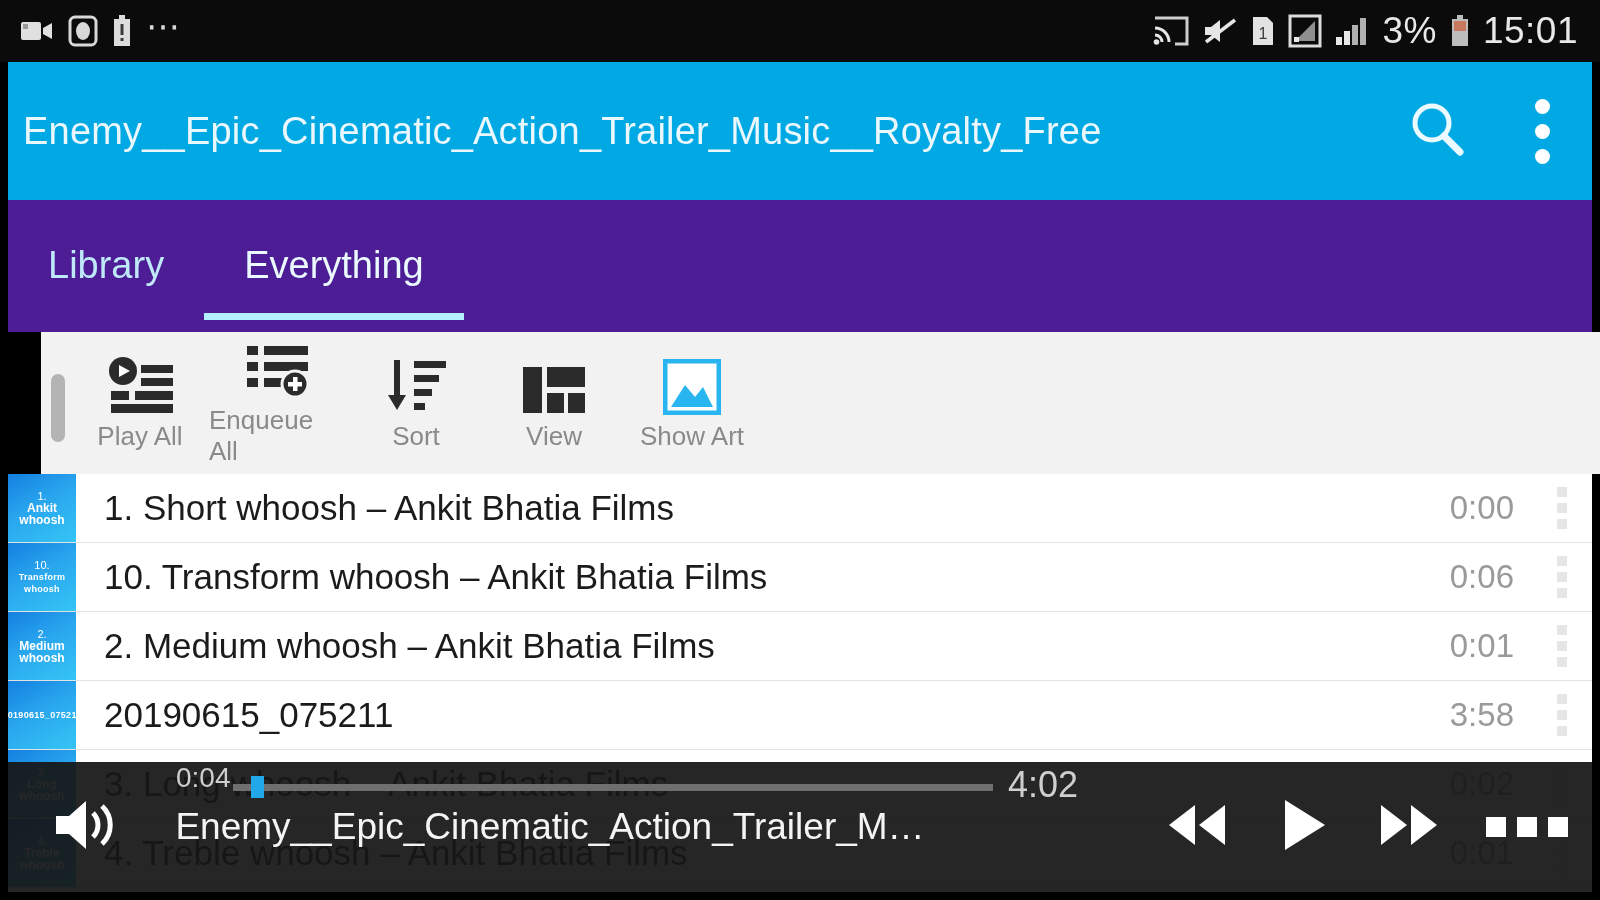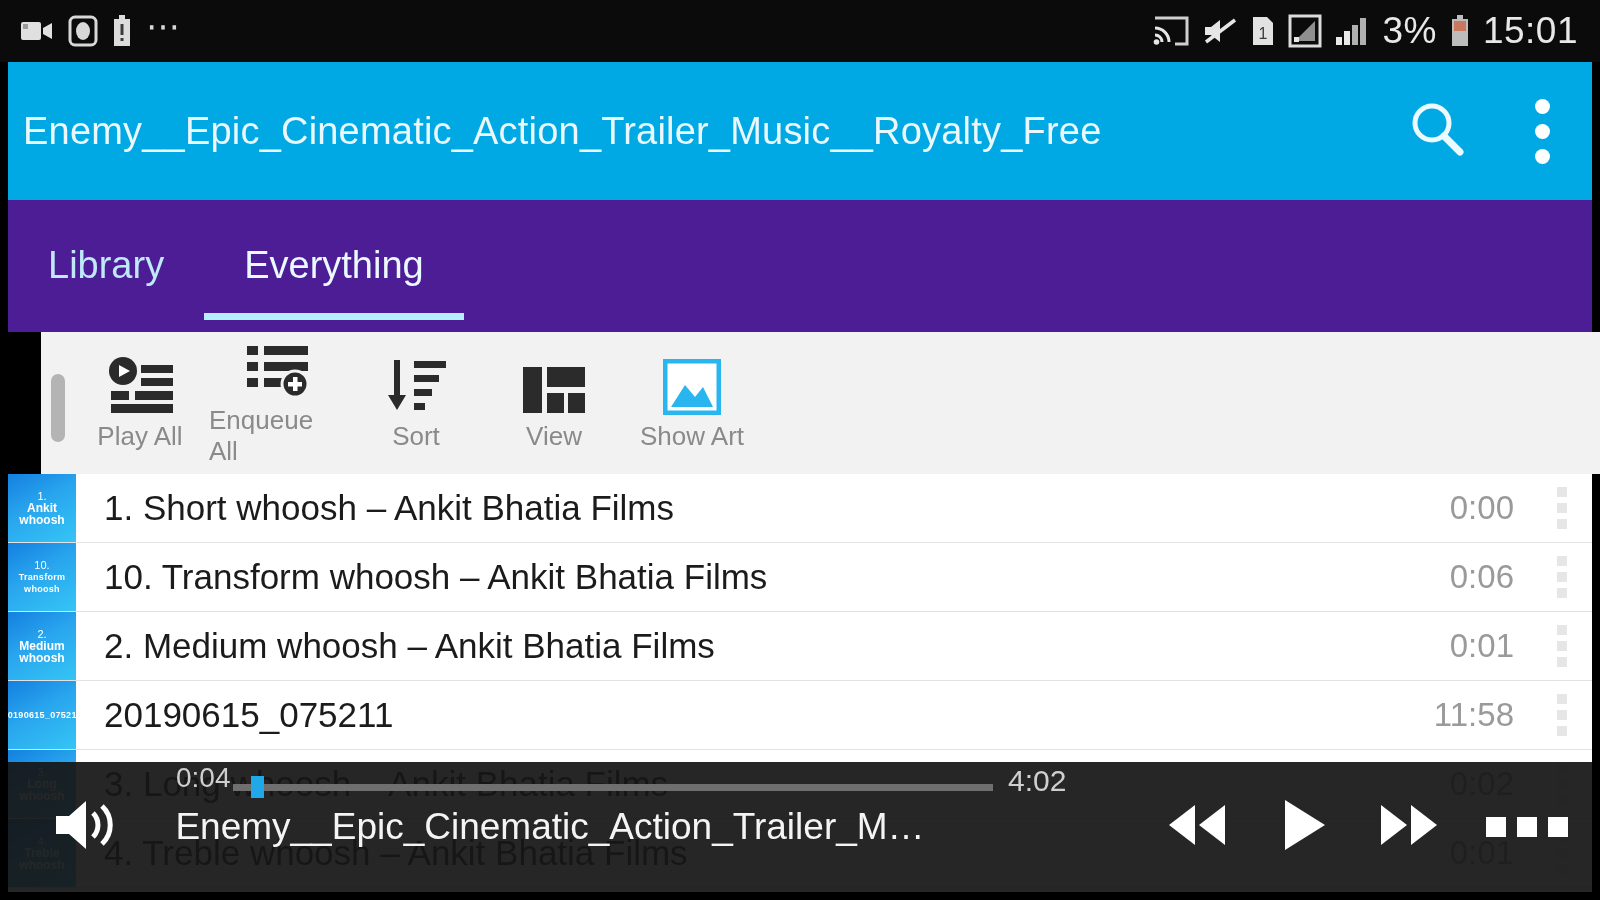--- a/index.html
+++ b/index.html
@@ -134,21 +134,21 @@
     position: absolute; left: 8px; top: 762px;
     width: 1584px; height: 130px;
     background: rgba(22,22,22,.93);
     display: flex; align-items: center;
   }
   #progress-wrap {
     position: absolute; left: 0; right: 0; top: 6px;
     height: 34px; display: flex; align-items: center;
   }
   #elapsed { position: absolute; left: 168px; top: 0; color: #cfcfcf; font-size: 28px; }
-  #total { position: absolute; left: 1000px; top: 2px; color: #cfcfcf; font-size: 30px; }
+  #total { position: absolute; left: 1000px; top: 2px; color: #cfcfcf; font-size: 36px; }
   #progress-track {
     position: absolute; left: 225px; width: 760px; height: 7px;
     background: #6f6f6f; top: 16px;
   }
   #progress-thumb {
     position: absolute; left: 243px; top: 8px;
     width: 13px; height: 22px; background: #21a8e8;
   }
   #volume-btn { width: 120px; display: flex; align-items: center; justify-content: center; margin-left: 18px; }
   #now-playing {
@@ -376,21 +376,21 @@
           <i></i>
         </div>
     </div>
 
     <div class="row">
       <div class="thumb small">
         <span class="t-num"></span>
         <span class="t-txt">20190615_075211</span>
       </div>
       <div class="row-title">20190615_075211</div>
-      <div class="row-dur">11:58</div>
+      <div class="row-dur">3:58</div>
       <div class="row-handle">
           <i></i>
           <i></i>
           <i></i>
         </div>
     </div>
 
     <div class="row">
       <div class="thumb">
         <span class="t-num">3.</span>

